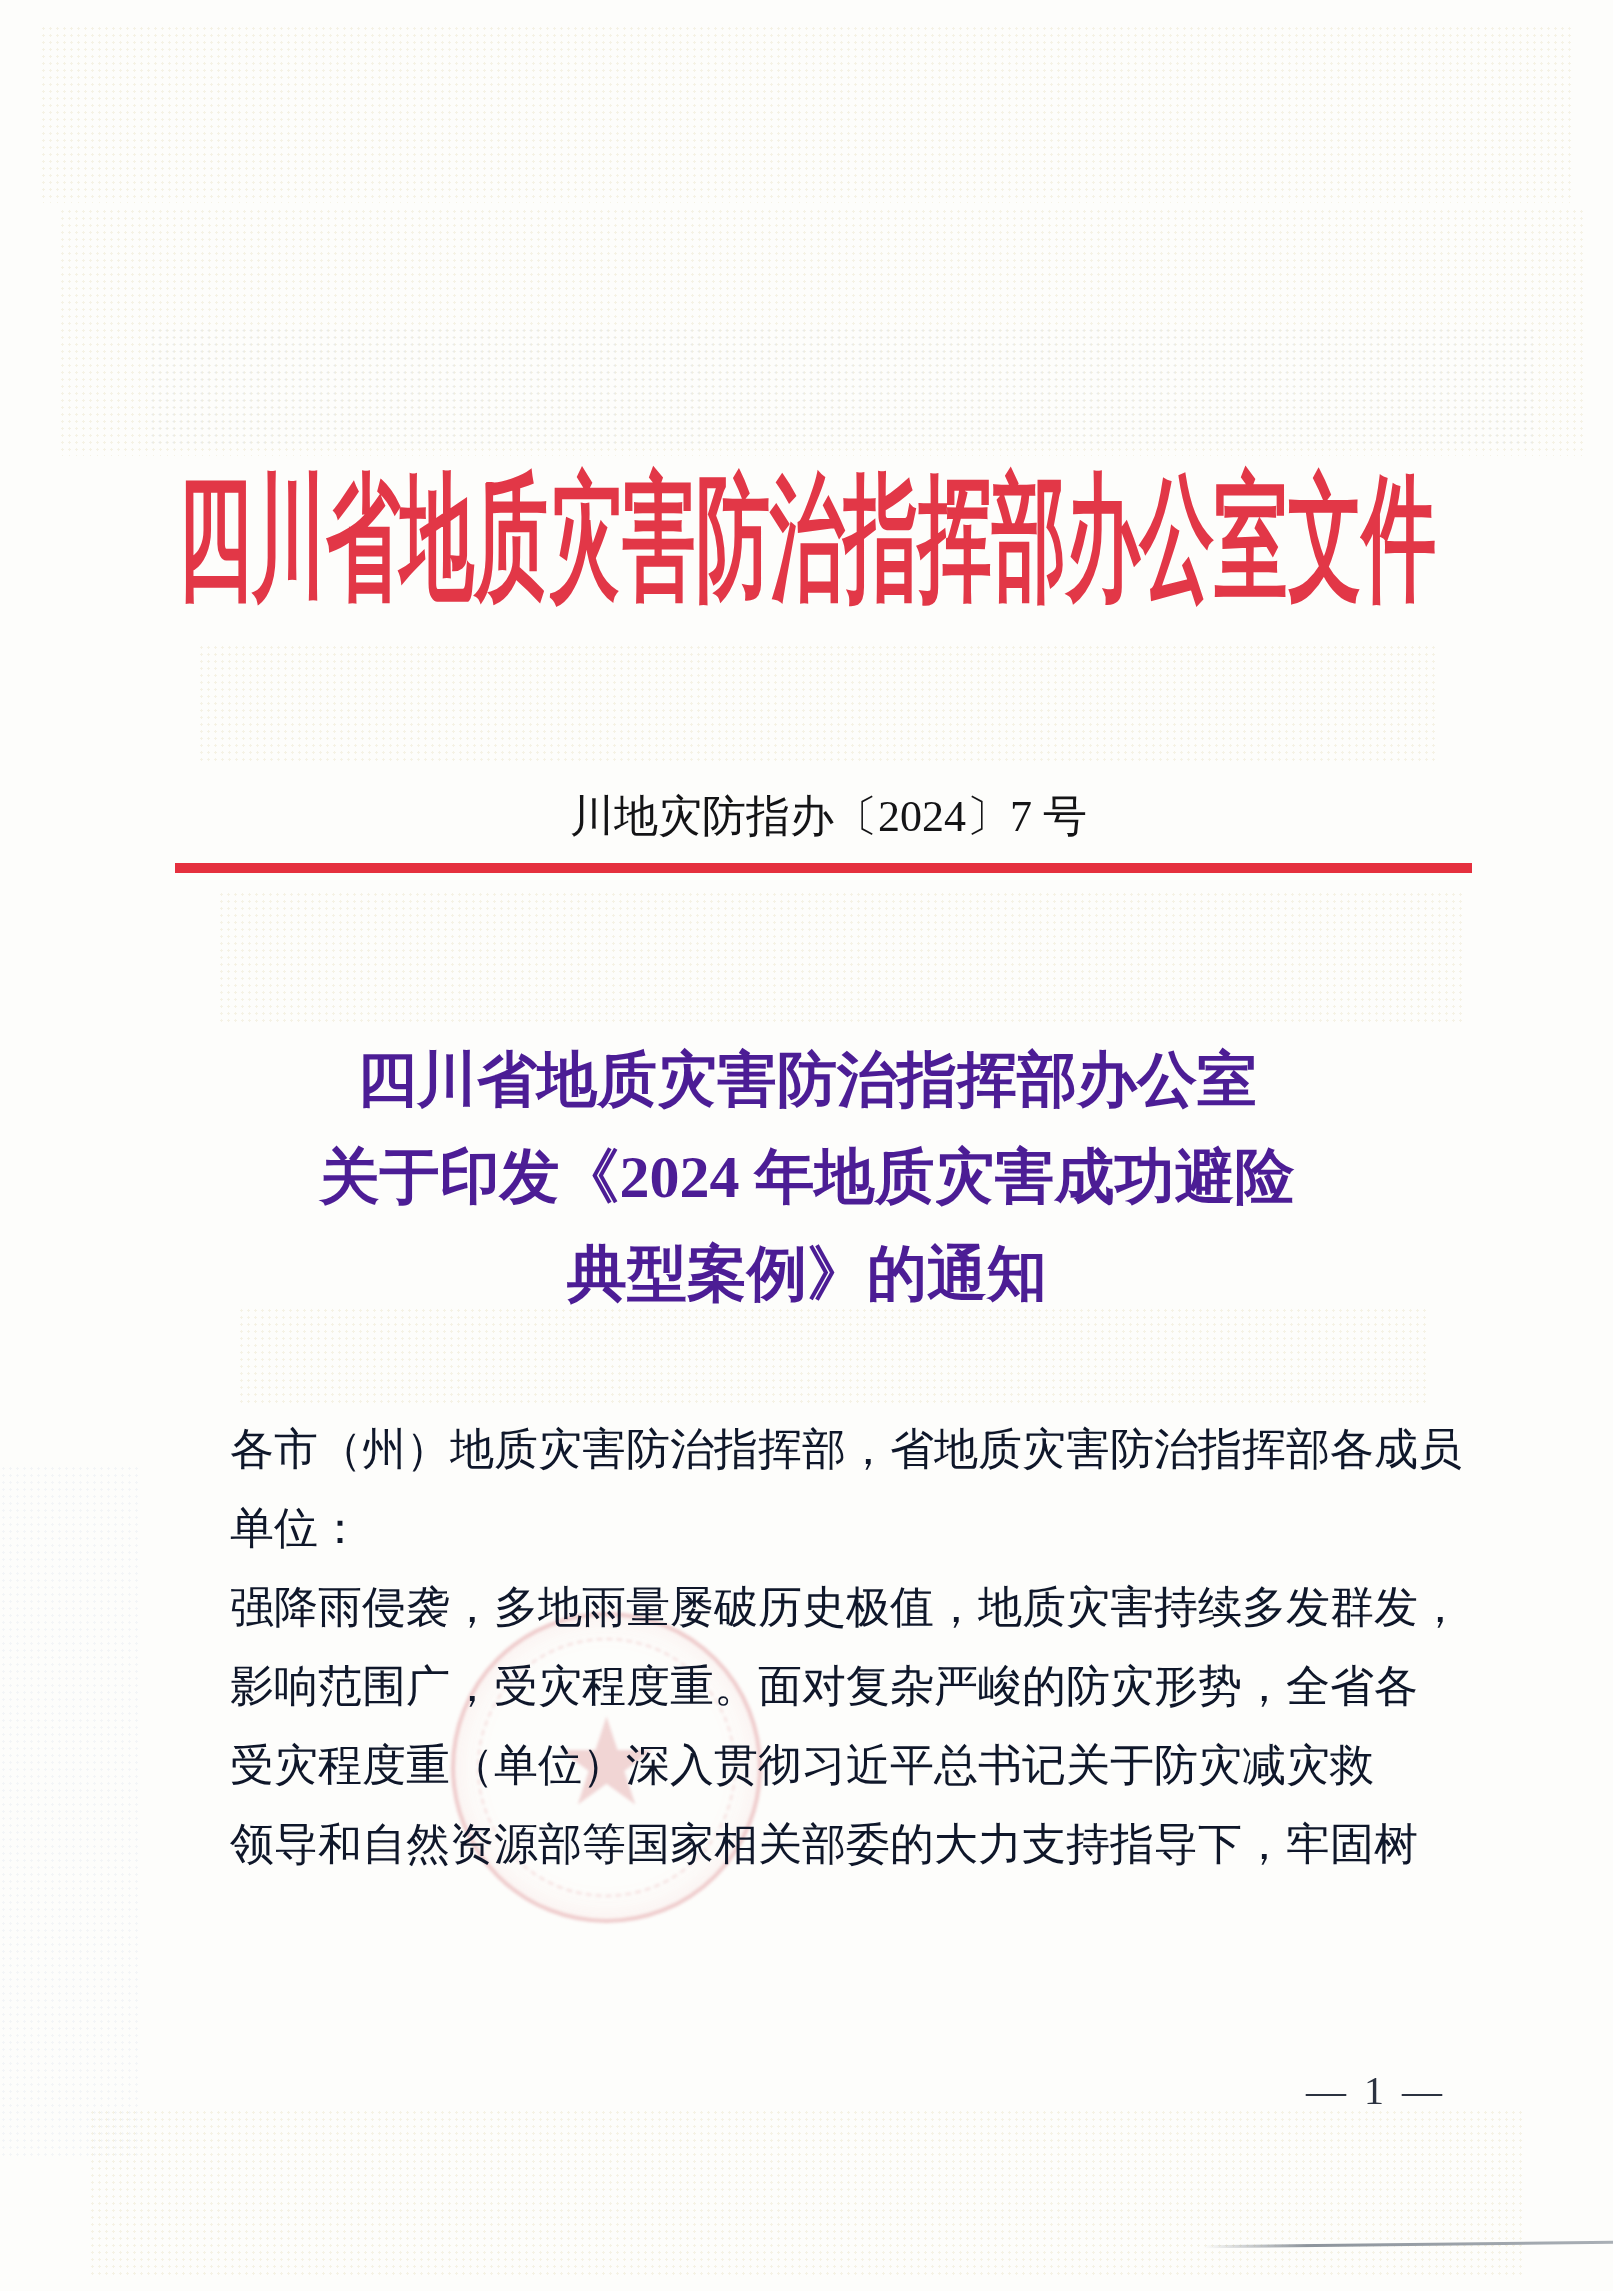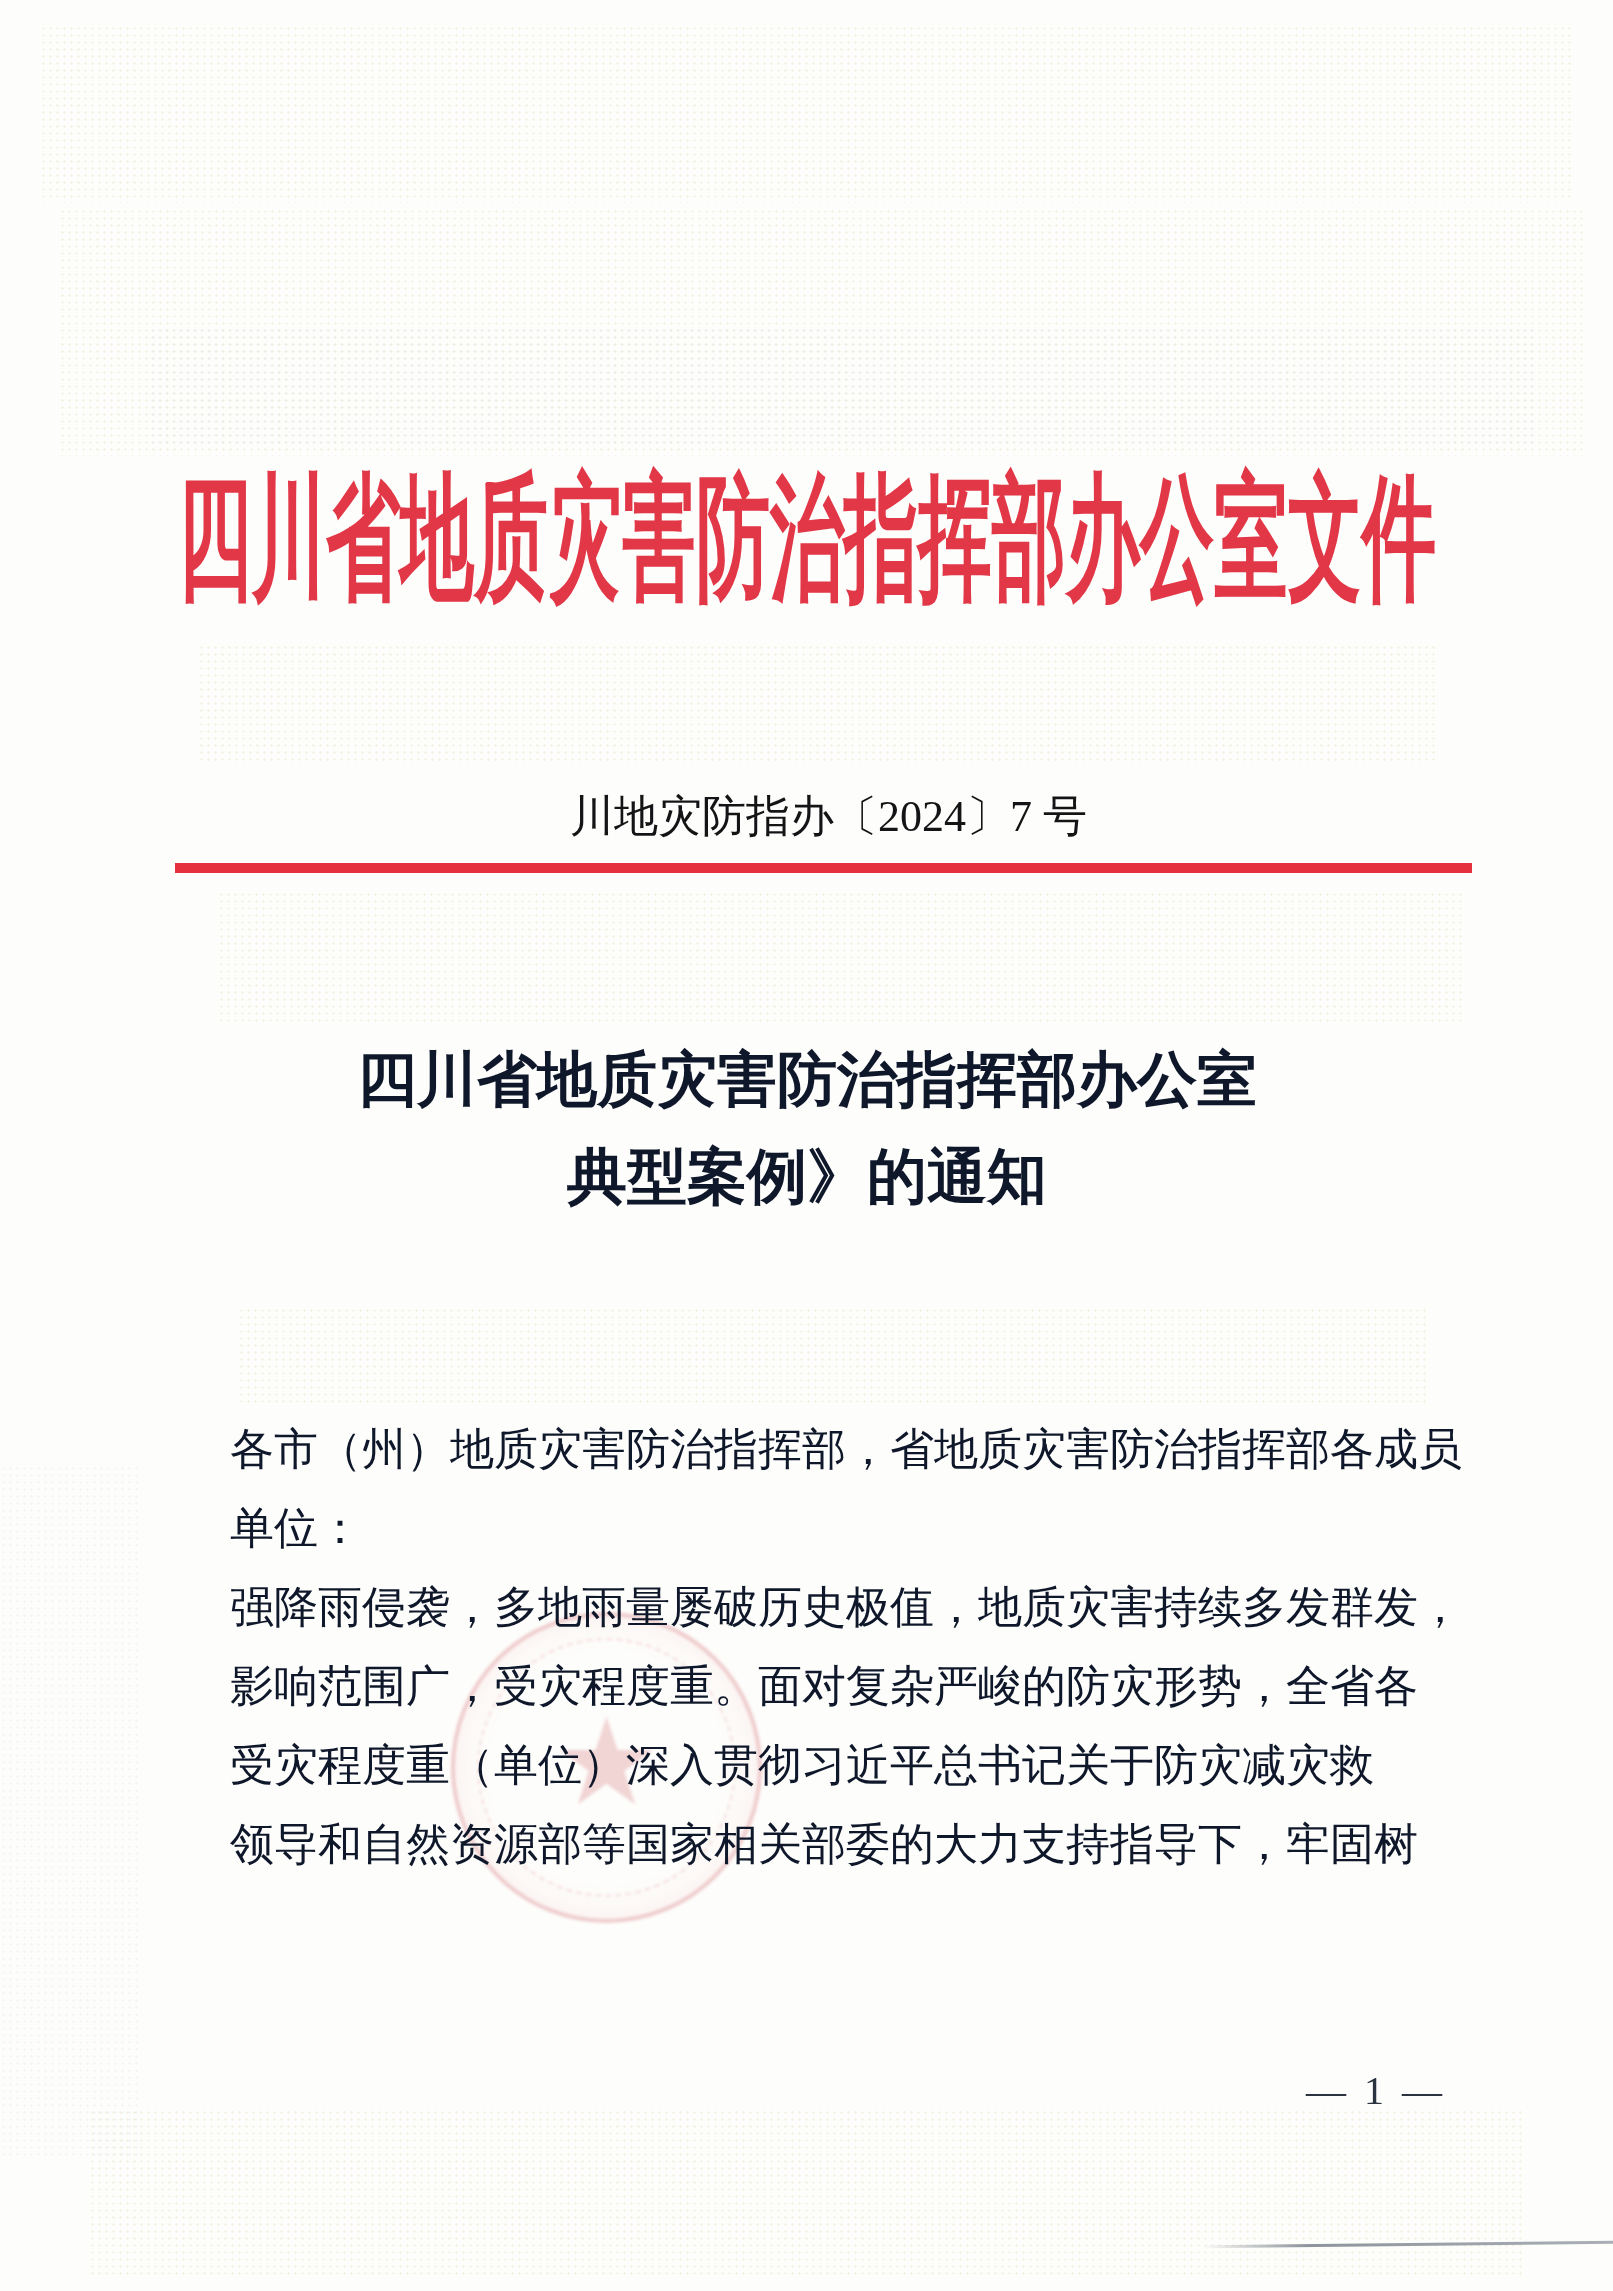--- a/index.html
+++ b/index.html
@@ -60,21 +60,21 @@
     background:var(--rule-red,#e5303e);
     z-index:2;
   }
   
   .doc-title{
     position:absolute;
     top:1032px;left:0;right:0;
     text-align:center;
     font-size:60px;
     font-weight:bold;
-    color:#0f172a;
+    color:#4c1d95;
     line-height:97px;
     z-index:2;
   }
   
   .body-text{
     position:absolute;
     top:1410px;left:230px;
     width:1218px;
     font-size:44px;
     line-height:79px;
@@ -148,20 +148,21 @@
   </div>
 
   <div class="red-title">四川省地质灾害防治指挥部办公室文件</div>
 
   <div class="doc-number">川地灾防指办〔2024〕7 号</div>
 
   <div class="red-rule"></div>
 
   <div class="doc-title">
     <div>四川省地质灾害防治指挥部办公室</div>
+    <div>关于印发《2024 年地质灾害成功避险</div>
     <div>典型案例》的通知</div>
   </div>
 
   <div class="body-text">
     <div class="line">各市（州）地质灾害防治指挥部，省地质灾害防治指挥部各成员</div>
     <div class="line">单位：</div>
     <div class="line">强降雨侵袭，多地雨量屡破历史极值，地质灾害持续多发群发，</div>
     <div class="line">影响范围广，受灾程度重。面对复杂严峻的防灾形势，全省各</div>
     <div class="line">受灾程度重（单位）深入贯彻习近平总书记关于防灾减灾救</div>
     <div class="line">领导和自然资源部等国家相关部委的大力支持指导下，牢固树</div>

